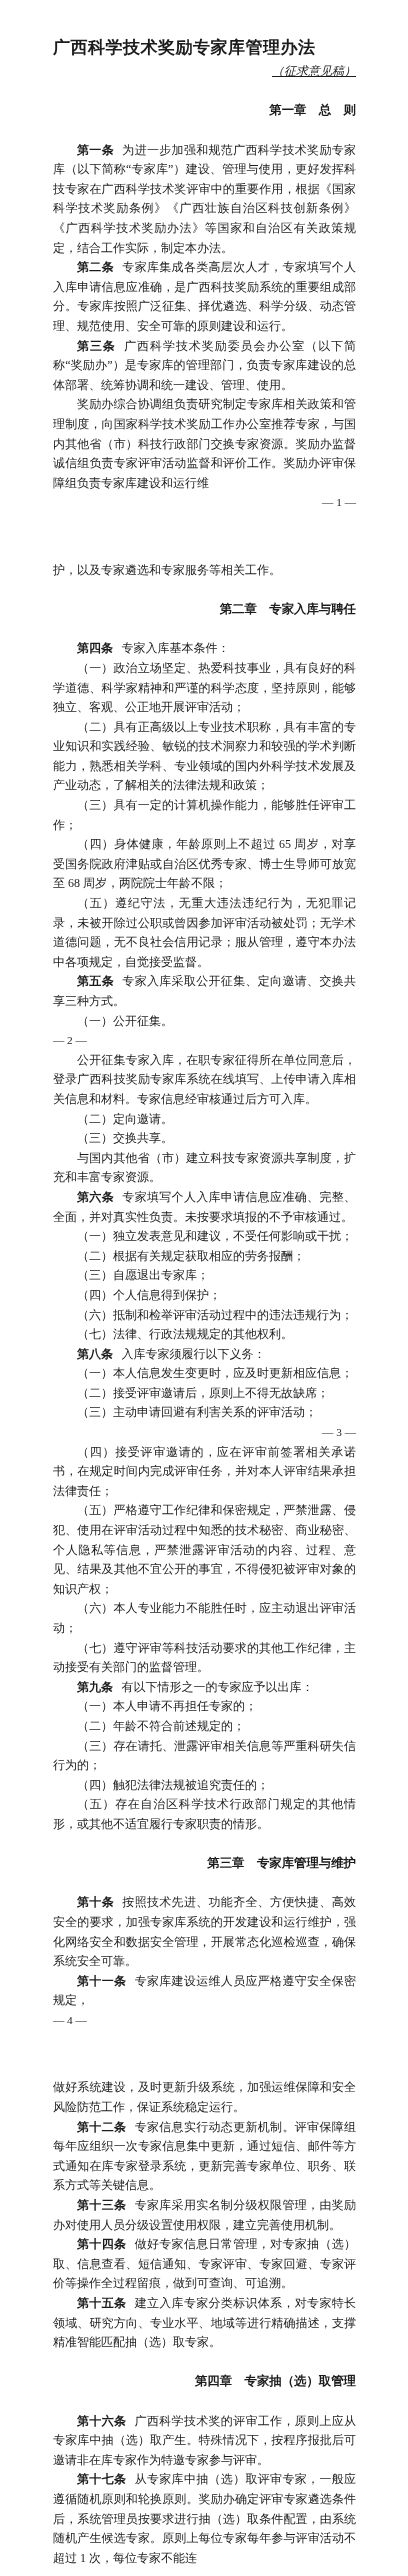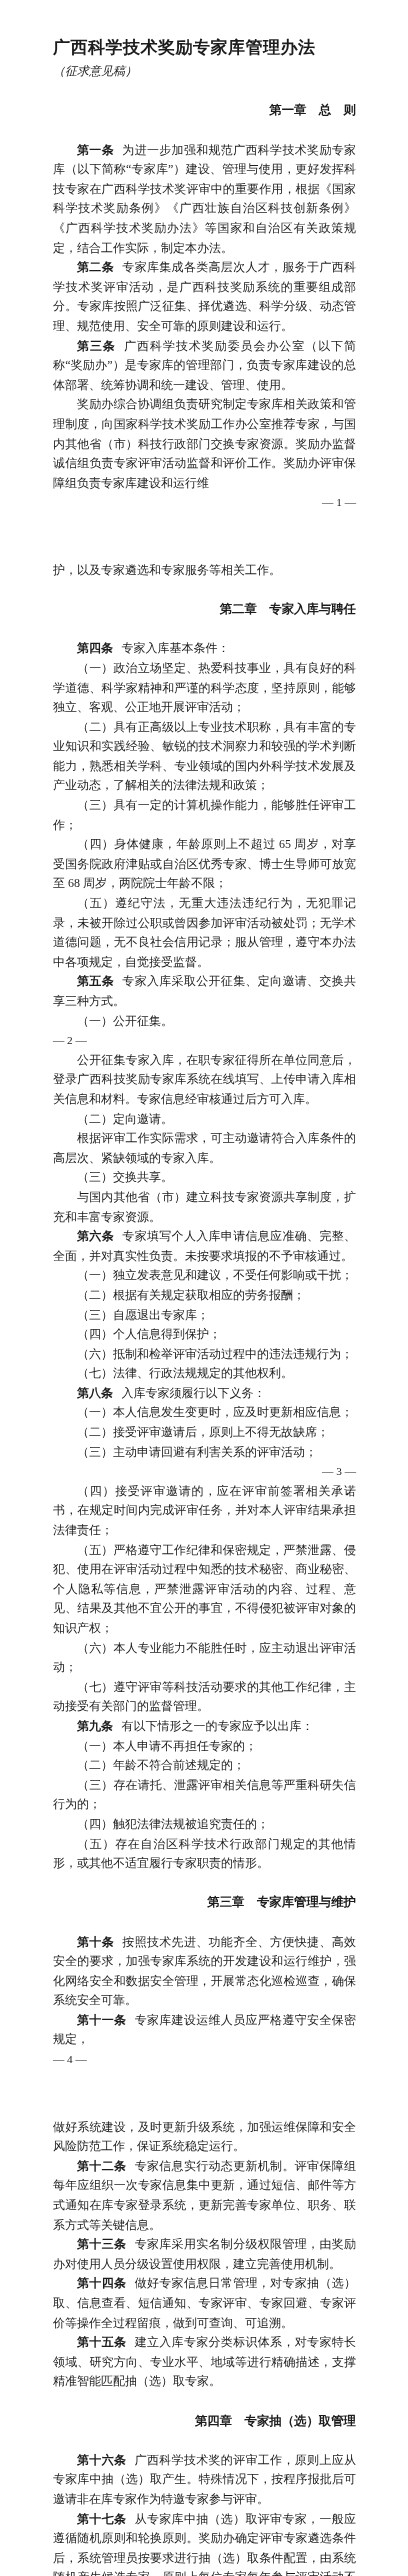--- a/index.html
+++ b/index.html
@@ -25,24 +25,25 @@
   }
   .title {
     text-align: left;
     font-size: 17px;
     line-height: 24px;
     font-weight: 700;
     margin: 7.2px 0 2.1px 0;
     letter-spacing: 0.5px;
   }
   .subtitle {
-    text-align: left;
+    text-align: right;
     font-size: 12px;
     font-style: italic;
     margin-bottom: 4.1px;
+    text-decoration: underline;
   }
   .chapter {
     font-family: "Liberation Sans", "DejaVu Sans", sans-serif;
     font-size: 12.4px;
     font-weight: 700;
     text-align: right;
     margin: 19.6px 0;
     line-height: 19.6px;
   }
   p.body-p, p.cont {
@@ -68,38 +69,37 @@
 
 <div class="doc">
 
   <h1 class="title">广西科学技术奖励专家库管理办法</h1>
 
   <div class="subtitle">（征求意见稿）</div>
 
   <div>
       <h2 class="chapter">第一章　总　则</h2>
       <p class="body-p"><span class="lead">第一条</span><span>为进一步加强和规范广西科学技术奖励专家库（以下简称“专家库”）建设、管理与使用，更好发挥科技专家在广西科学技术奖评审中的重要作用，根据《国家科学技术奖励条例》《广西壮族自治区科技创新条例》《广西科学技术奖励办法》等国家和自治区有关政策规定，结合工作实际，制定本办法。</span></p>
-      <p class="body-p"><span class="lead">第二条</span><span>专家库集成各类高层次人才，服务于广西科学技术奖评审活动，是广西科技奖励系统的重要组成部分。专家库按照广泛征集、择优遴选、科学分级、动态管理、规范使用、安全可靠的原则建设和运行。</span></p>
+      <p class="body-p"><span class="lead">第二条</span><span>专家库集成各类高层次人才，专家填写个人入库申请信息应准确，是广西科技奖励系统的重要组成部分。专家库按照广泛征集、择优遴选、科学分级、动态管理、规范使用、安全可靠的原则建设和运行。</span></p>
       <p class="body-p"><span class="lead">第三条</span><span>广西科学技术奖励委员会办公室（以下简称“奖励办”）是专家库的管理部门，负责专家库建设的总体部署、统筹协调和统一建设、管理、使用。</span></p>
       <p class="body-p">奖励办综合协调组负责研究制定专家库相关政策和管理制度，向国家科学技术奖励工作办公室推荐专家，与国内其他省（市）科技行政部门交换专家资源。奖励办监督诚信组负责专家评审活动监督和评价工作。奖励办评审保障组负责专家库建设和运行维</p>
       <div class="pagenum pn-right">— 1 —</div>
       <p class="cont">护，以及专家遴选和专家服务等相关工作。</p>
       <h2 class="chapter">第二章　专家入库与聘任</h2>
       <p class="body-p"><span class="lead">第四条</span><span>专家入库基本条件：</span></p>
       <p class="body-p">（一）政治立场坚定、热爱科技事业，具有良好的科学道德、科学家精神和严谨的科学态度，坚持原则，能够独立、客观、公正地开展评审活动；</p>
       <p class="body-p">（二）具有正高级以上专业技术职称，具有丰富的专业知识和实践经验、敏锐的技术洞察力和较强的学术判断能力，熟悉相关学科、专业领域的国内外科学技术发展及产业动态，了解相关的法律法规和政策；</p>
       <p class="body-p">（三）具有一定的计算机操作能力，能够胜任评审工作；</p>
       <p class="body-p">（四）身体健康，年龄原则上不超过 65 周岁，对享受国务院政府津贴或自治区优秀专家、博士生导师可放宽至 68 周岁，两院院士年龄不限；</p>
       <p class="body-p">（五）遵纪守法，无重大违法违纪行为，无犯罪记录，未被开除过公职或曾因参加评审活动被处罚；无学术道德问题，无不良社会信用记录；服从管理，遵守本办法中各项规定，自觉接受监督。</p>
       <p class="body-p"><span class="lead">第五条</span><span>专家入库采取公开征集、定向邀请、交换共享三种方式。</span></p>
       <p class="body-p">（一）公开征集。</p>
       <div class="pagenum pn-left">— 2 —</div>
       <p class="body-p">公开征集专家入库，在职专家征得所在单位同意后，登录广西科技奖励专家库系统在线填写、上传申请入库相关信息和材料。专家信息经审核通过后方可入库。</p>
       <p class="body-p">（二）定向邀请。</p>
-      <p class="body-p">根据评审工作实际需求，可主动邀请符合入库条件的高层次、紧缺领域的专家入库。</p>
       <p class="body-p">（三）交换共享。</p>
       <p class="body-p">与国内其他省（市）建立科技专家资源共享制度，扩充和丰富专家资源。</p>
       <p class="body-p"><span class="lead">第六条</span><span>专家填写个人入库申请信息应准确、完整、全面，并对真实性负责。未按要求填报的不予审核通过。</span></p>
       <p class="body-p">（一）独立发表意见和建议，不受任何影响或干扰；</p>
       <p class="body-p">（二）根据有关规定获取相应的劳务报酬；</p>
       <p class="body-p">（三）自愿退出专家库；</p>
       <p class="body-p">（四）个人信息得到保护；</p>
       <p class="body-p">（六）抵制和检举评审活动过程中的违法违规行为；</p>
       <p class="body-p">（七）法律、行政法规规定的其他权利。</p>
       <p class="body-p"><span class="lead">第八条</span><span>入库专家须履行以下义务：</span></p>

